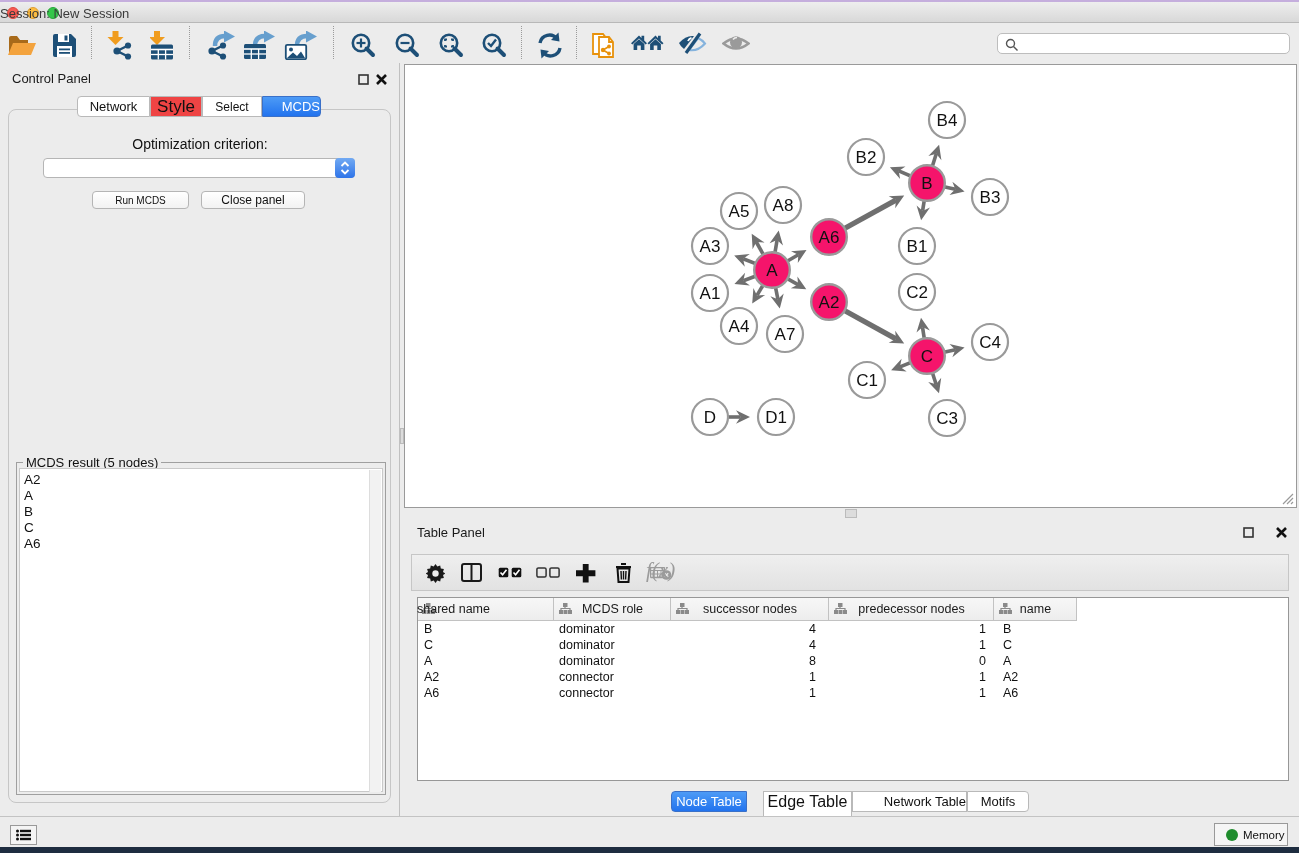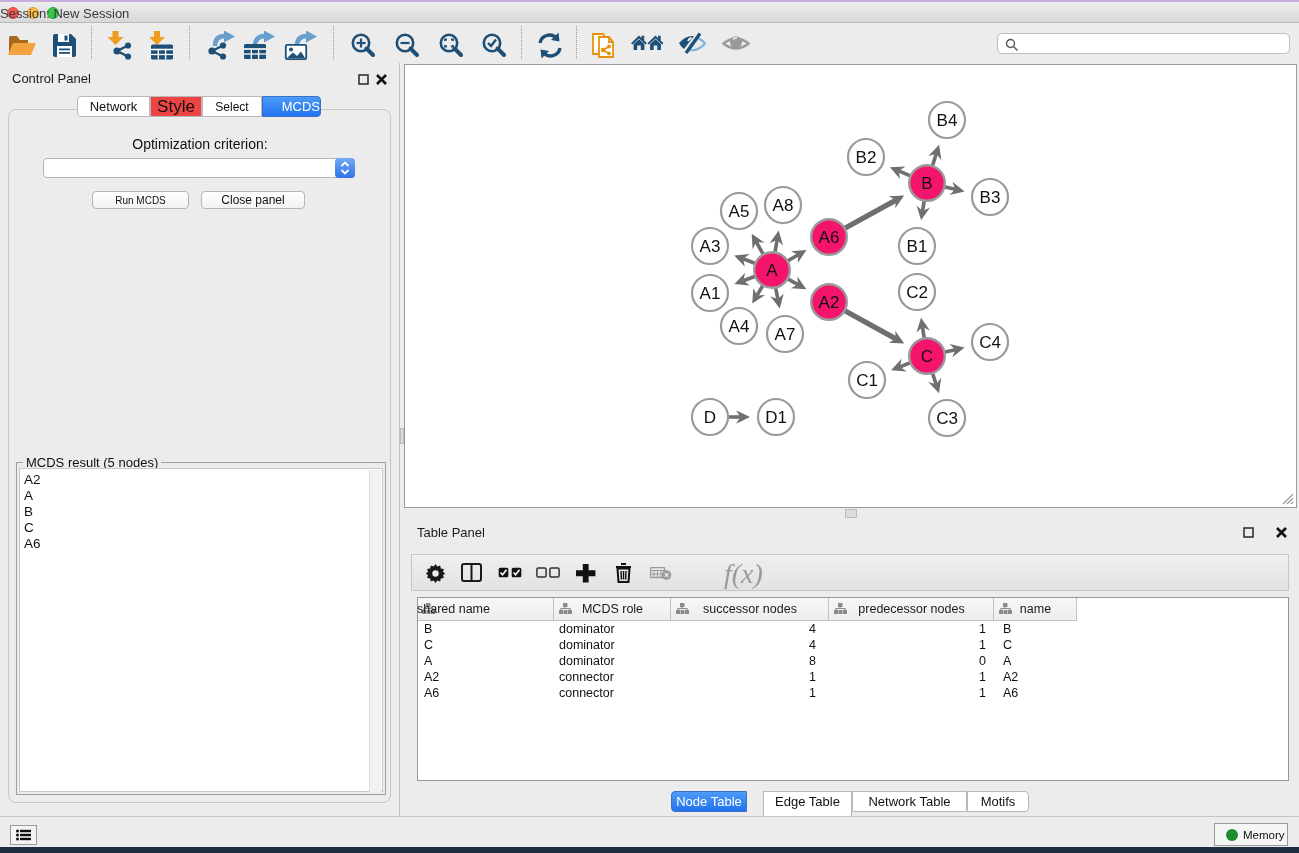--- a/index.html
+++ b/index.html
@@ -311,21 +311,21 @@
     <path d="M8 1 L13 1 M3 4 L18 4" stroke="#111" stroke-width="2" fill="none"></path>
     <path d="M4.5 5.5 L5.5 19 L15.5 19 L16.5 5.5 Z" fill="none" stroke="#111" stroke-width="2"></path>
     <path d="M8 8 L8.4 16.5 M10.5 8 L10.5 16.5 M13 8 L12.6 16.5" stroke="#111" stroke-width="1.4"></path>
   </svg>
 <svg style="position:absolute;left:650px;top:567px" width="22" height="13" viewBox="0 0 22 13">
     <rect x="0.5" y="0.5" width="14" height="10" rx="1" fill="none" stroke="#9b9b9b" stroke-width="1.4"></rect>
     <path d="M0.5 3.5 H14.5 M4 3.5 V10.5 M7.5 3.5 V10.5 M11 3.5 V10.5 M0.5 7 H14.5" stroke="#9b9b9b" stroke-width="1"></path>
     <circle cx="16.5" cy="8" r="4.8" fill="#9b9b9b"></circle>
     <path d="M14.8 6.3 L18.2 9.7 M18.2 6.3 L14.8 9.7" stroke="#e8e8e8" stroke-width="1.3"></path>
   </svg>
-<div class="abs" style="left:724px;top:558px;font-family:'Liberation Serif',serif;font-style:italic;font-size:28px;color:#9b9b9b">f(x)</div>
+<div class="abs" style="left:646px;top:558px;font-family:'Liberation Serif',serif;font-style:italic;font-size:21px;color:#9b9b9b">f(x)</div>
 <div class="abs" style="left:417px;top:597px;width:872px;height:184px;background:#fff;border:1px solid #979797"></div>
 <div class="abs" style="left:418px;top:598px;width:659px;height:23px;background:linear-gradient(#f7f7f7,#ededed);border-bottom:1px solid #c2c2c2"></div>
 <div class="abs" style="left:553px;top:598px;width:1px;height:23px;background:#c2c2c2"></div>
 <svg style="position:absolute;left:422px;top:603px" width="13" height="12" viewBox="0 0 13 12">
     <g fill="#8a8a8a">
       <rect x="4" y="0" width="4.5" height="4"></rect>
       <rect x="0" y="7" width="4" height="4"></rect>
       <rect x="4.5" y="7" width="4" height="4"></rect>
       <rect x="9" y="7" width="4" height="4"></rect>
       <path d="M6 4 L6 6 M2 7 L2 5.5 L11 5.5 L11 7" stroke="#8a8a8a" stroke-width="1.2" fill="none"></path>
@@ -395,22 +395,22 @@
 <div class="abs" style="left:559px;top:670px;font-size:12.5px;color:#111">connector</div>
 <div class="abs" style="left:671px;top:670px;width:145px;text-align:right;font-size:12.5px;color:#111">1</div>
 <div class="abs" style="left:829px;top:670px;width:157px;text-align:right;font-size:12.5px;color:#111">1</div>
 <div class="abs" style="left:1003px;top:670px;font-size:12.5px;color:#111">A2</div>
 <div class="abs" style="left:424px;top:686px;font-size:12.5px;color:#111">A6</div>
 <div class="abs" style="left:559px;top:686px;font-size:12.5px;color:#111">connector</div>
 <div class="abs" style="left:671px;top:686px;width:145px;text-align:right;font-size:12.5px;color:#111">1</div>
 <div class="abs" style="left:829px;top:686px;width:157px;text-align:right;font-size:12.5px;color:#111">1</div>
 <div class="abs" style="left:1003px;top:686px;font-size:12.5px;color:#111">A6</div>
 <div class="abs" style="left:672px;top:791px;width:76px;height:21px;background:linear-gradient(#4d9bf6,#2273ee);color:#fff;border:1px solid #3a70c8;border-radius:4px 0 0 4px;margin-left:-1px;font-size:13px;text-align:center;line-height:20px">Node Table</div>
-<div class="abs" style="left:764px;top:791px;width:89px;height:28px;background:#fff;color:#111;border:1px solid #b9b9b9;margin-left:-1px;font-size:13px;text-align:center;line-height:20px">Edge Table</div>
-<div class="abs" style="left:853px;top:791px;width:115px;height:21px;background:#fff;color:#111;border:1px solid #b9b9b9;margin-left:-1px;font-size:13px;text-align:center;line-height:20px">Network Table</div>
+<div class="abs" style="left:764px;top:791px;width:89px;height:28px;background:#fff;color:#111;border:1px solid #b9b9b9;margin-left:-1px;font-size:16px;text-align:center;line-height:20px">Edge Table</div>
+<div class="abs" style="left:853px;top:791px;width:115px;height:21px;background:#fff;color:#111;border:1px solid #b9b9b9;margin-left:-1px;font-size:13px;text-align:right;line-height:20px">Network Table</div>
 <div class="abs" style="left:968px;top:791px;width:62px;height:21px;background:#fff;color:#111;border:1px solid #b9b9b9;border-radius:0 4px 4px 0;margin-left:-1px;font-size:13px;text-align:center;line-height:20px">Motifs</div>
 <div class="abs" style="left:0;top:816px;width:1299px;height:32px;background:#ececec;border-top:1px solid #c3c3c3">
 <div class="abs" style="left:10px;top:8px;width:27px;height:20px;background:#f4f4f4;border:1px solid #999">
 <svg style="position:absolute;left:5px;top:3px" width="15" height="12" viewBox="0 0 15 12">
         <g fill="#111">
           <circle cx="1.5" cy="2" r="1.5"></circle>
           <circle cx="1.5" cy="6" r="1.5"></circle>
           <circle cx="1.5" cy="10" r="1.5"></circle>
           <rect x="4" y="0.8" width="11" height="2.4"></rect>
           <rect x="4" y="4.8" width="11" height="2.4"></rect>

